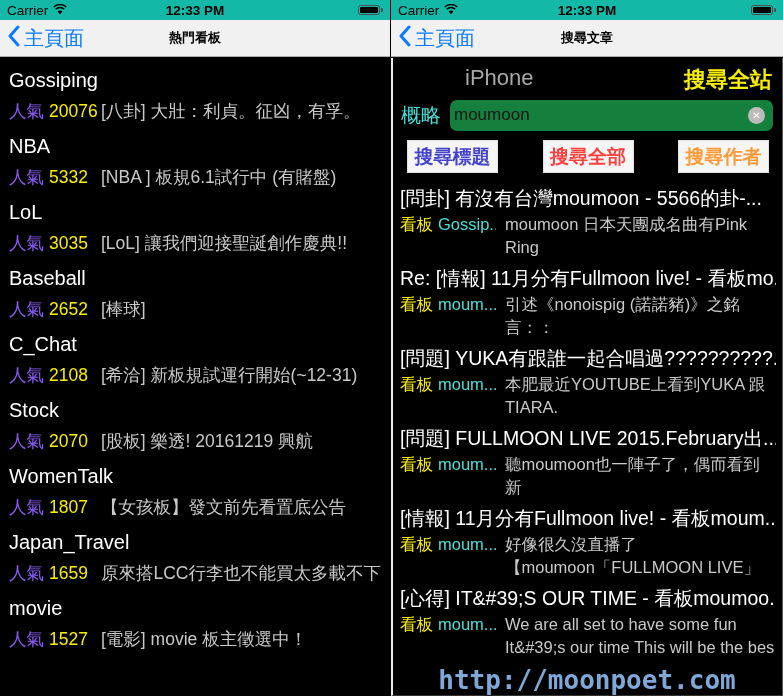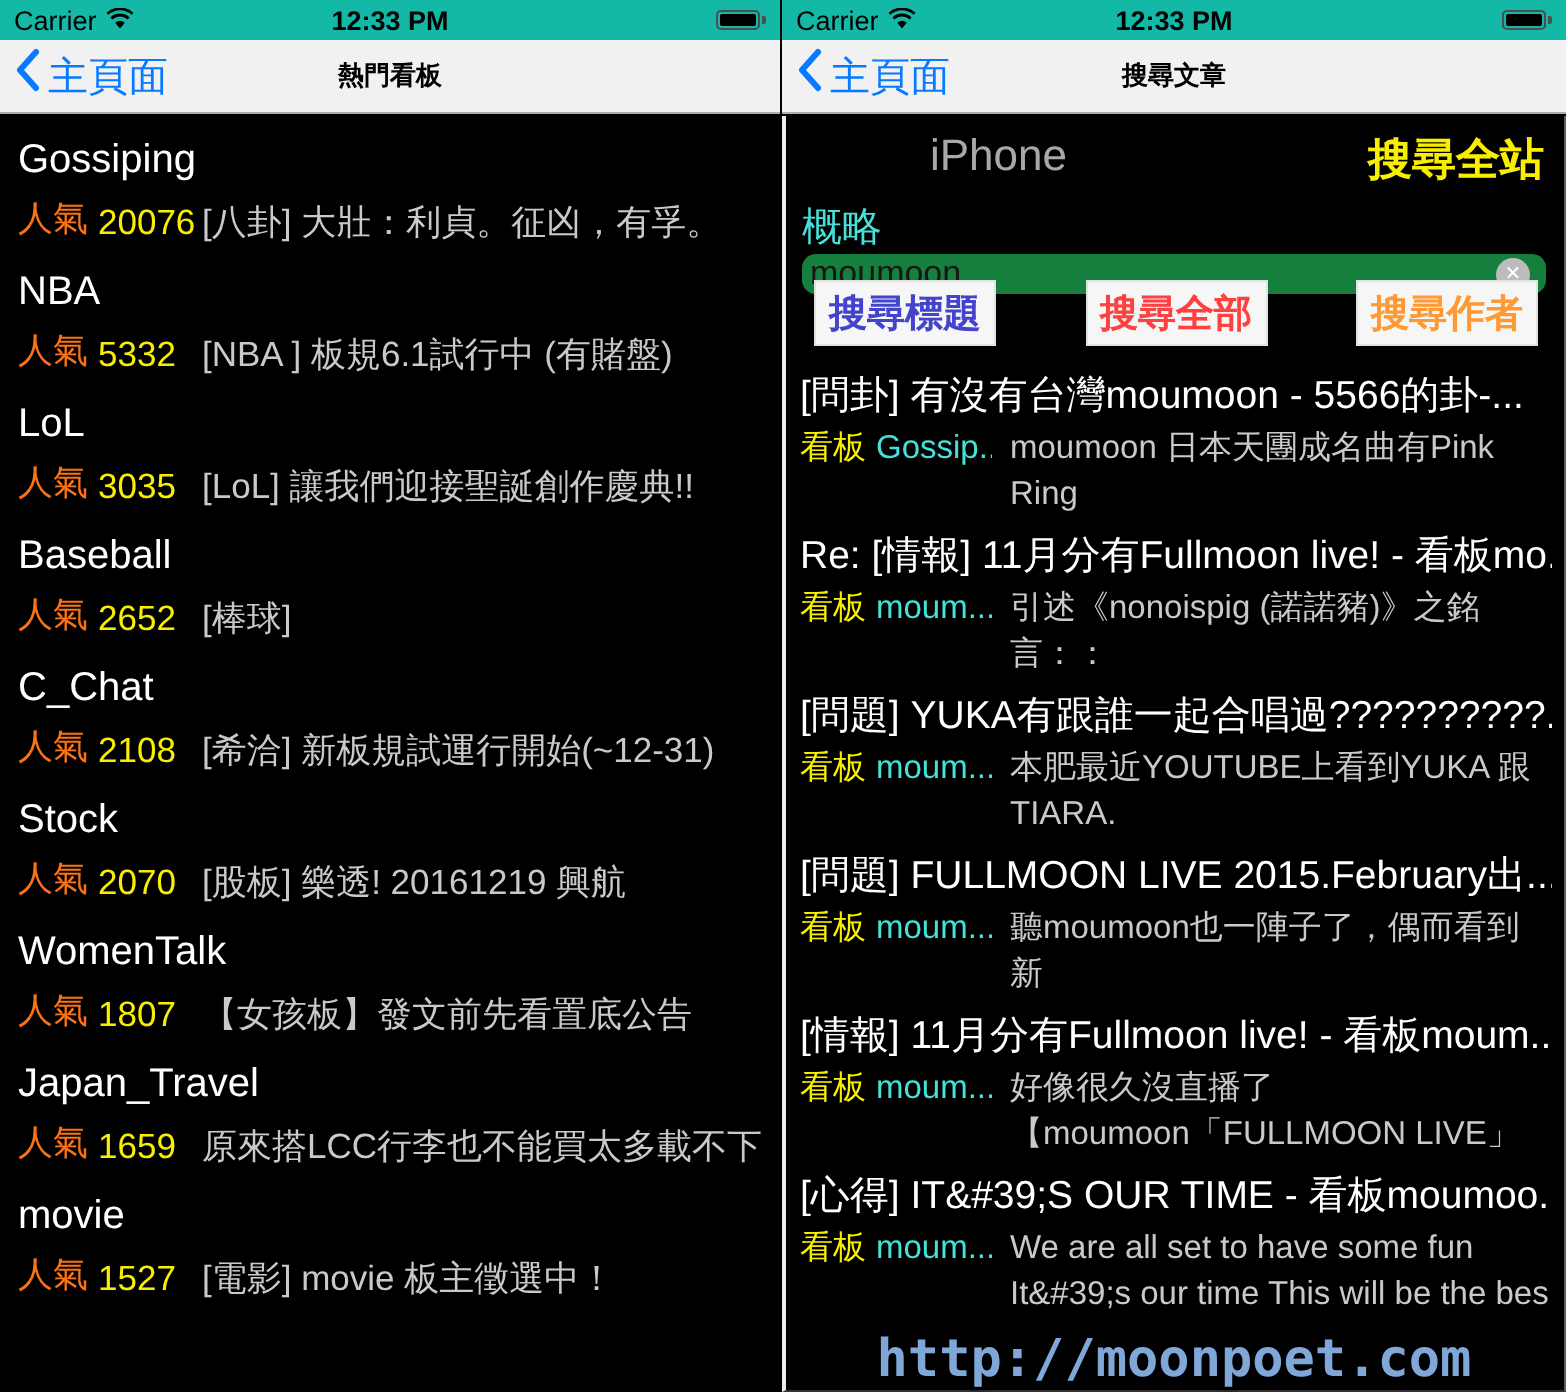--- a/index.html
+++ b/index.html
@@ -36,35 +36,35 @@
   .back-btn { display:flex; align-items:center; padding-left:7px; color:#077aff; font-size:20px; z-index:2; cursor:pointer; }
   .back-btn svg { margin-right:4px; }
   .nav-title { position:absolute; left:0; right:0; text-align:center; font-size:13px; font-weight:600; color:#000; }
 
   
   .lcontent { position:absolute; top:58px; left:0; right:0; bottom:0; background:#000; padding:7px 4px 16px 9px; }
   .board { height:66px; }
   .bname { font-size:20px; line-height:31px; color:#fff; }
   .brow  { display:flex; font-size:17.5px; line-height:31px; }
   .pop   { width:92px; flex:none; display:flex; }
-  .pop-label { color:#f97316;font-family:Liberation Mono, monospace; }
+  .pop-label { color:#8b5cf6; }
   .pop-val   { color:#f8ef00; margin-left:5px; }
   .headline  { color:#c9c9c9; white-space:nowrap; overflow:hidden; }
 
   
   .rcontent {
     position:absolute; top:58px; left:0; right:0; bottom:0; background:#000;
     border-left:2px solid #ececec; border-right:1px solid #5c5c5c; border-bottom:1px solid #333;
     overflow:hidden;
   }
   .board-bar { height:40px; position:relative; }
   .cur-board { position:absolute; left:72px; top:7px; font-size:22px; color:#a8a8a8; cursor:pointer; }
   .search-site { position:absolute; right:10px; top:7px; font-size:22px; font-weight:600; color:#f8ef00; cursor:pointer; }
 
-  .search-row { display:flex; padding:2px 9px 4px 8px; height:36px;flex-direction:column; }
+  .search-row { display:flex; align-items:center; padding:2px 9px 4px 8px; height:36px; }
   .search-label { color:#45e0d8; font-size:20px; margin-right:9px; flex:none; }
   .search-field {
     flex:1; background:#15803d; border-radius:7px; height:31px;
     display:flex; align-items:center; padding:0 8px 0 4px;
     font-size:17px; color:#161616;
   }
   .clear-btn {
     margin-left:auto; width:17px; height:17px; border-radius:50%;
     background:#bcbcbc; color:#fff; font-size:10px; line-height:17px;
     text-align:center; flex:none; cursor:pointer;

